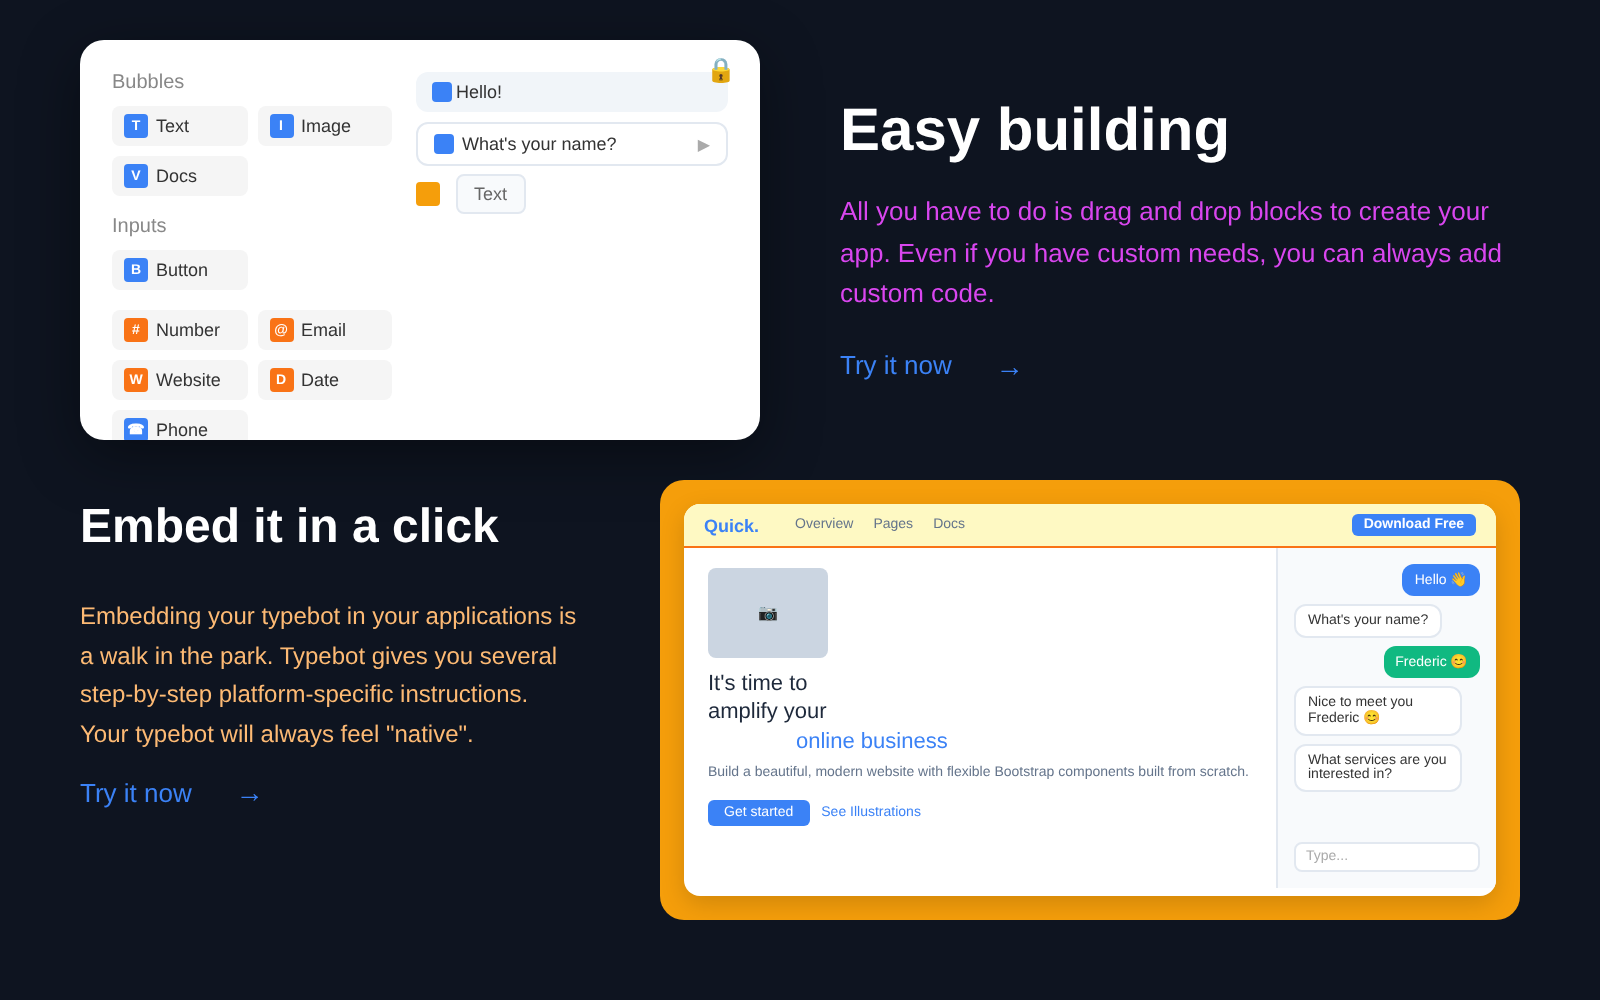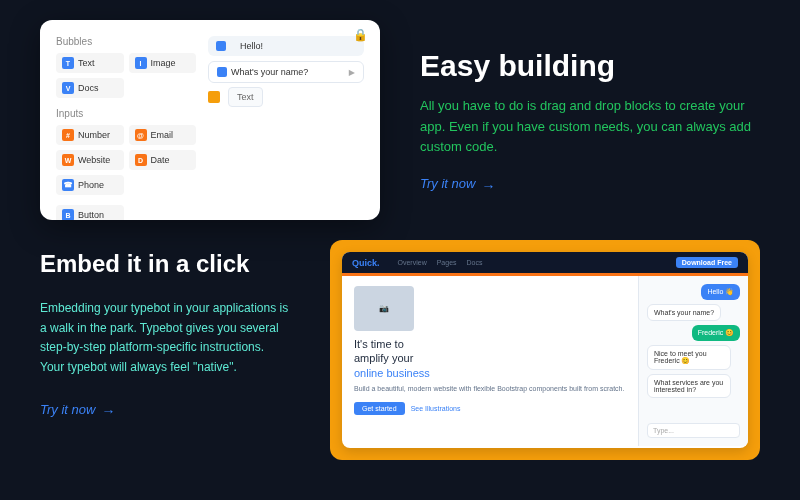--- a/index.html
+++ b/index.html
@@ -97,21 +97,21 @@
     }
     .block-header {
       font-size: 10px;
       font-weight: 600;
       color: #333;
       margin-bottom: 8px;
     }
     .chat-bubble {
       display: flex;
       align-items: center;
-      gap: 14px;
+      gap: 2px;
       background: #f1f5f9;
       border-radius: 6px;
       padding: 5px 8px;
       margin-bottom: 5px;
       font-size: 9px;
       color: #333;
     }
     .chat-bubble .bub-icon {
       width: 10px;
       height: 10px;
@@ -153,34 +153,33 @@
     }
     .section-title {
       font-size: 30px;
       font-weight: 700;
       color: #fff;
       line-height: 1.2;
       margin-bottom: 12px;
     }
     .section-desc {
       font-size: 13px;
-      color: #22c55e;
+      color: #d946ef;
       line-height: 1.6;
       margin-bottom: 16px;
     }
     .try-link {
       display: inline-flex;
       align-items: center;
-      gap: 6px;
+      gap: 22px;
       color: #3b82f6;
       font-size: 13px;
       font-weight: 500;
       text-decoration: none;
       cursor: pointer;
-      font-style: italic;
     }
     .try-link .arrow-right {
       font-size: 14px;
     }
 
     
     .bottom-section {
       display: flex;
       padding: 0 40px;
       gap: 40px;
@@ -194,23 +193,23 @@
     }
     .section-title-lg {
       font-size: 24px;
       font-weight: 700;
       color: #fff;
       line-height: 1.2;
       margin-bottom: 20px;
     }
     .section-desc-bottom {
       font-size: 12px;
-      color: #5eead4;
+      color: #fdba74;
       line-height: 1.65;
-      margin-bottom: 22px;
+      margin-bottom: 10px;
     }
 
     
     .browser-mockup {
       flex: 1;
       background: #f59e0b;
       border-radius: 12px;
       padding: 12px;
       height: 220px;
       position: relative;
@@ -219,24 +218,24 @@
     .browser-window {
       background: #fff;
       border-radius: 8px;
       overflow: hidden;
       height: 100%;
       box-shadow: 0 4px 12px rgba(0,0,0,0.15);
     }
     .browser-topbar {
       display: flex;
       align-items: center;
-      background: #0f172a;
+      background: #fef9c3;
       padding: 5px 10px;
       gap: 8px;
-      border-bottom: 3px solid #f97316;
+      border-bottom: 1px solid #f97316;
     }
     .browser-logo {
       font-size: 9px;
       font-weight: 700;
       color: #3b82f6;
     }
     .browser-nav {
       display: flex;
       gap: 10px;
       margin-left: 10px;
@@ -264,20 +263,21 @@
     }
     .browser-main-title {
       font-size: 11px;
       font-weight: 400;
       color: #1e293b;
       line-height: 1.3;
       margin-bottom: 4px;
     }
     .browser-main-title .highlight {
       color: #3b82f6;
+      margin-left: 44px;
     }
     .browser-desc {
       font-size: 7px;
       color: #64748b;
       margin-bottom: 8px;
       line-height: 1.4;
     }
     .browser-btns {
       display: flex;
       gap: 6px;
@@ -369,44 +369,44 @@
             <span>Image</span>
           </div>
           <div class="block-item">
             <div class="bi bi-video">V</div>
             <span>Docs</span>
           </div>
         </div>
         <div class="panel-section-label">Inputs</div>
         <div class="block-grid">
           <div class="block-item">
+            <div class="bi bi-button">B</div>
+            <span>Button</span>
+          </div>
+        </div>
+        <div class="block-grid">
+          <div class="block-item">
             <div class="bi bi-number">#</div>
             <span>Number</span>
           </div>
           <div class="block-item">
             <div class="bi bi-email">@</div>
             <span>Email</span>
           </div>
           <div class="block-item">
             <div class="bi bi-website">W</div>
             <span>Website</span>
           </div>
           <div class="block-item">
             <div class="bi bi-date">D</div>
             <span>Date</span>
           </div>
           <div class="block-item">
             <div class="bi bi-phone">☎</div>
             <span>Phone</span>
-          </div>
-        </div>
-        <div class="block-grid">
-          <div class="block-item">
-            <div class="bi bi-button">B</div>
-            <span>Button</span>
           </div>
         </div>
       </div>
 
       <div class="right-panel">
         <div class="chat-bubble">
           <div class="bub-icon"></div>
           <span>Hello!</span>
         </div>
         <div class="dropdown-item">

